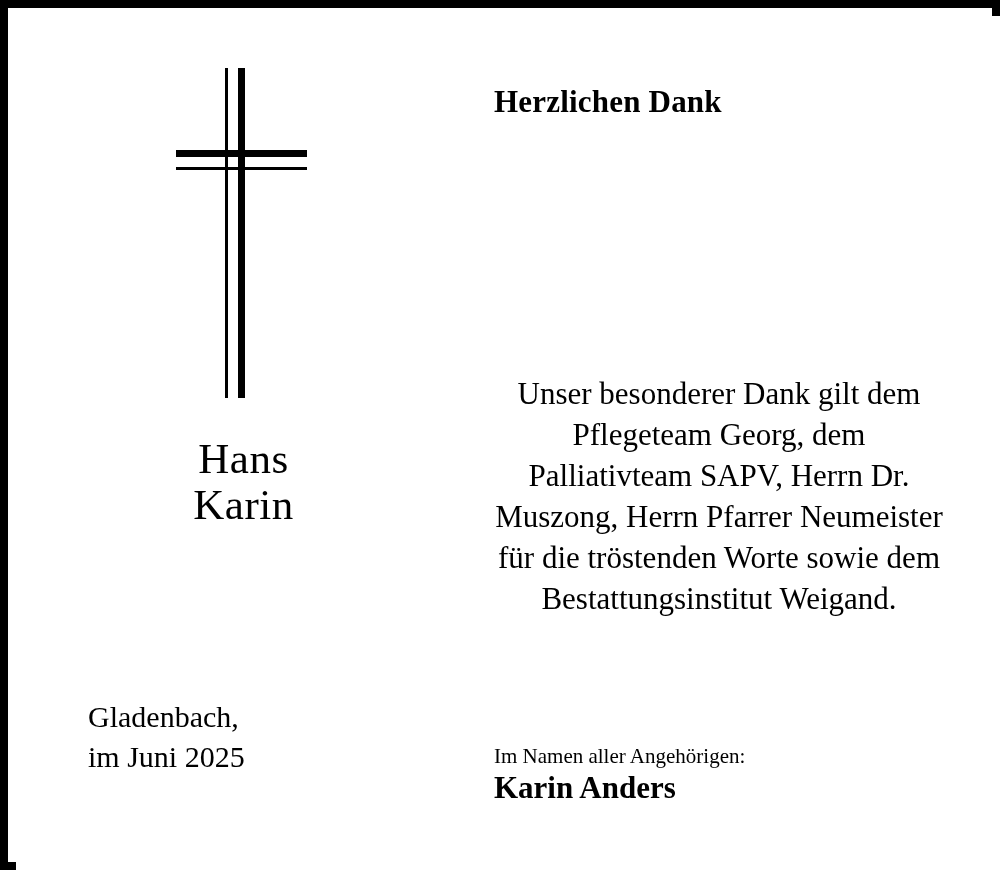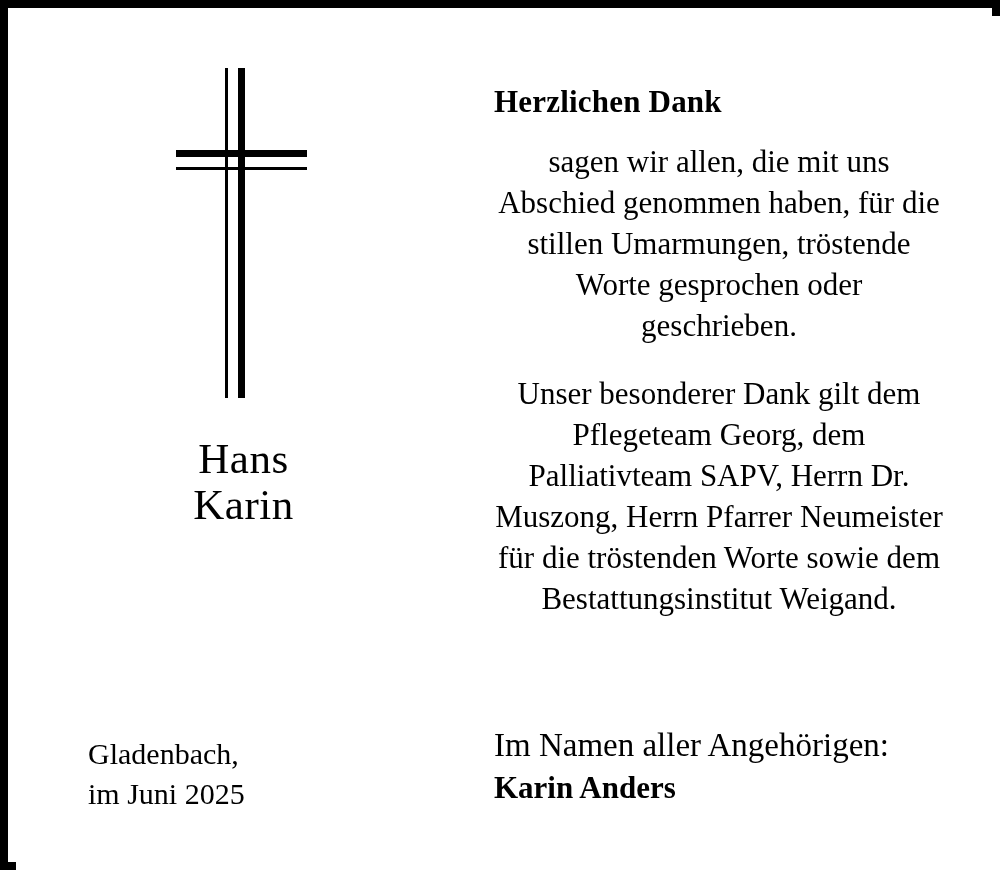--- a/index.html
+++ b/index.html
@@ -100,21 +100,21 @@
     white-space: nowrap;
   }
   .dagger {
     font-size: 30px;
     padding-right: 6px;
   }
 
   .place-block {
     position: absolute;
     left: 72px;
-    top: 718px;
+    top: 681px;
     font-size: 30px;
     line-height: 1.33;
   }
 
   
   .right-col {
     position: absolute;
     left: 478px;
     top: 0;
     width: 470px;
@@ -134,22 +134,22 @@
     left: 0;
     width: 450px;
     font-size: 31px;
     line-height: 1.32;
   }
   .para-1 { top: 126px; }
   .para-2 { top: 358px; font-family: Liberation Serif, serif; }
   .closing-label {
     position: absolute;
     left: 0;
-    top: 708px;
-    font-size: 33px;
+    top: 727px;
+    font-size: 21px;
     line-height: 1.32;
   }
   .closing-name {
     position: absolute;
     left: 0;
     top: 752px;
     font-size: 31px;
     font-weight: bold;
     line-height: 1.32;
   }
@@ -176,20 +176,19 @@
 
       <div class="place-block">
         <div>Gladenbach,</div>
         <div>im Juni 2025</div>
       </div>
 
     </div>
 
     <div class="right-col">
       <div class="thanks-head">Herzlichen Dank</div>
-      <div class="para para-1">sagen wir allen, die mit uns Abschied genommen haben, für die stillen Umarmungen, tröstende Worte gesprochen oder geschrieben.</div>
       <div class="para para-2">Unser besonderer Dank gilt dem Pflegeteam Georg, dem Palliativteam SAPV, Herrn Dr. Muszong, Herrn Pfarrer Neumeister für die tröstenden Worte sowie dem Bestattungsinstitut Weigand.</div>
       <div class="closing-label">Im Namen aller Angehörigen:</div>
       <div class="closing-name">Karin Anders</div>
     </div>
 
   </div>
 </div>
 
 </body></html>

